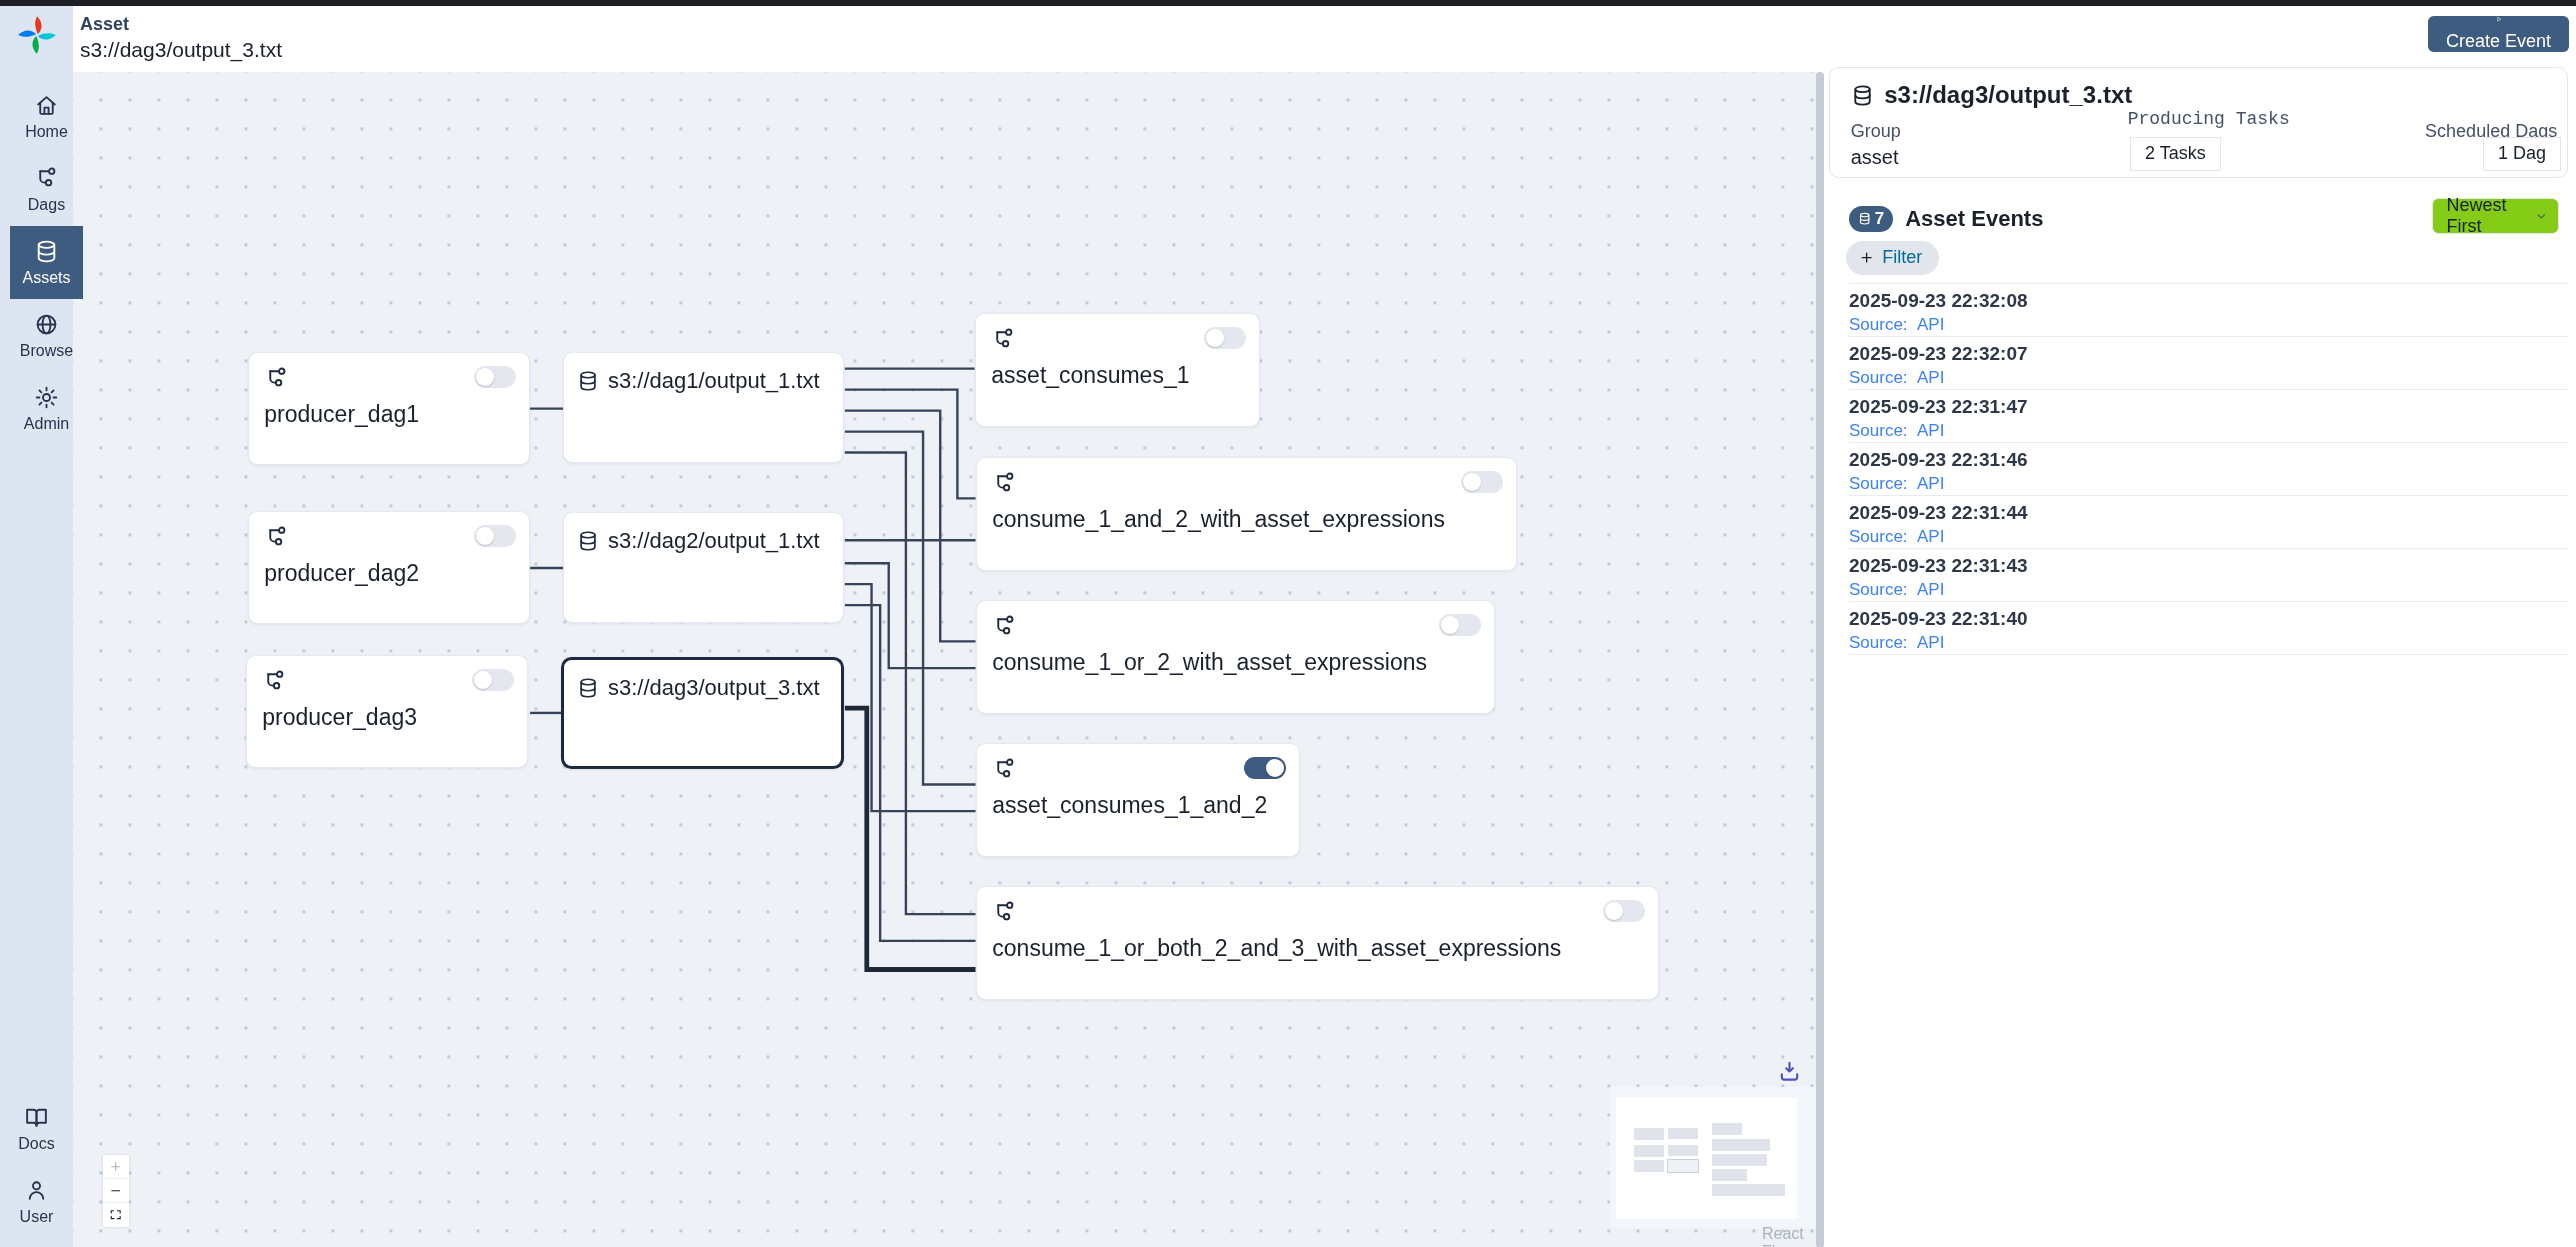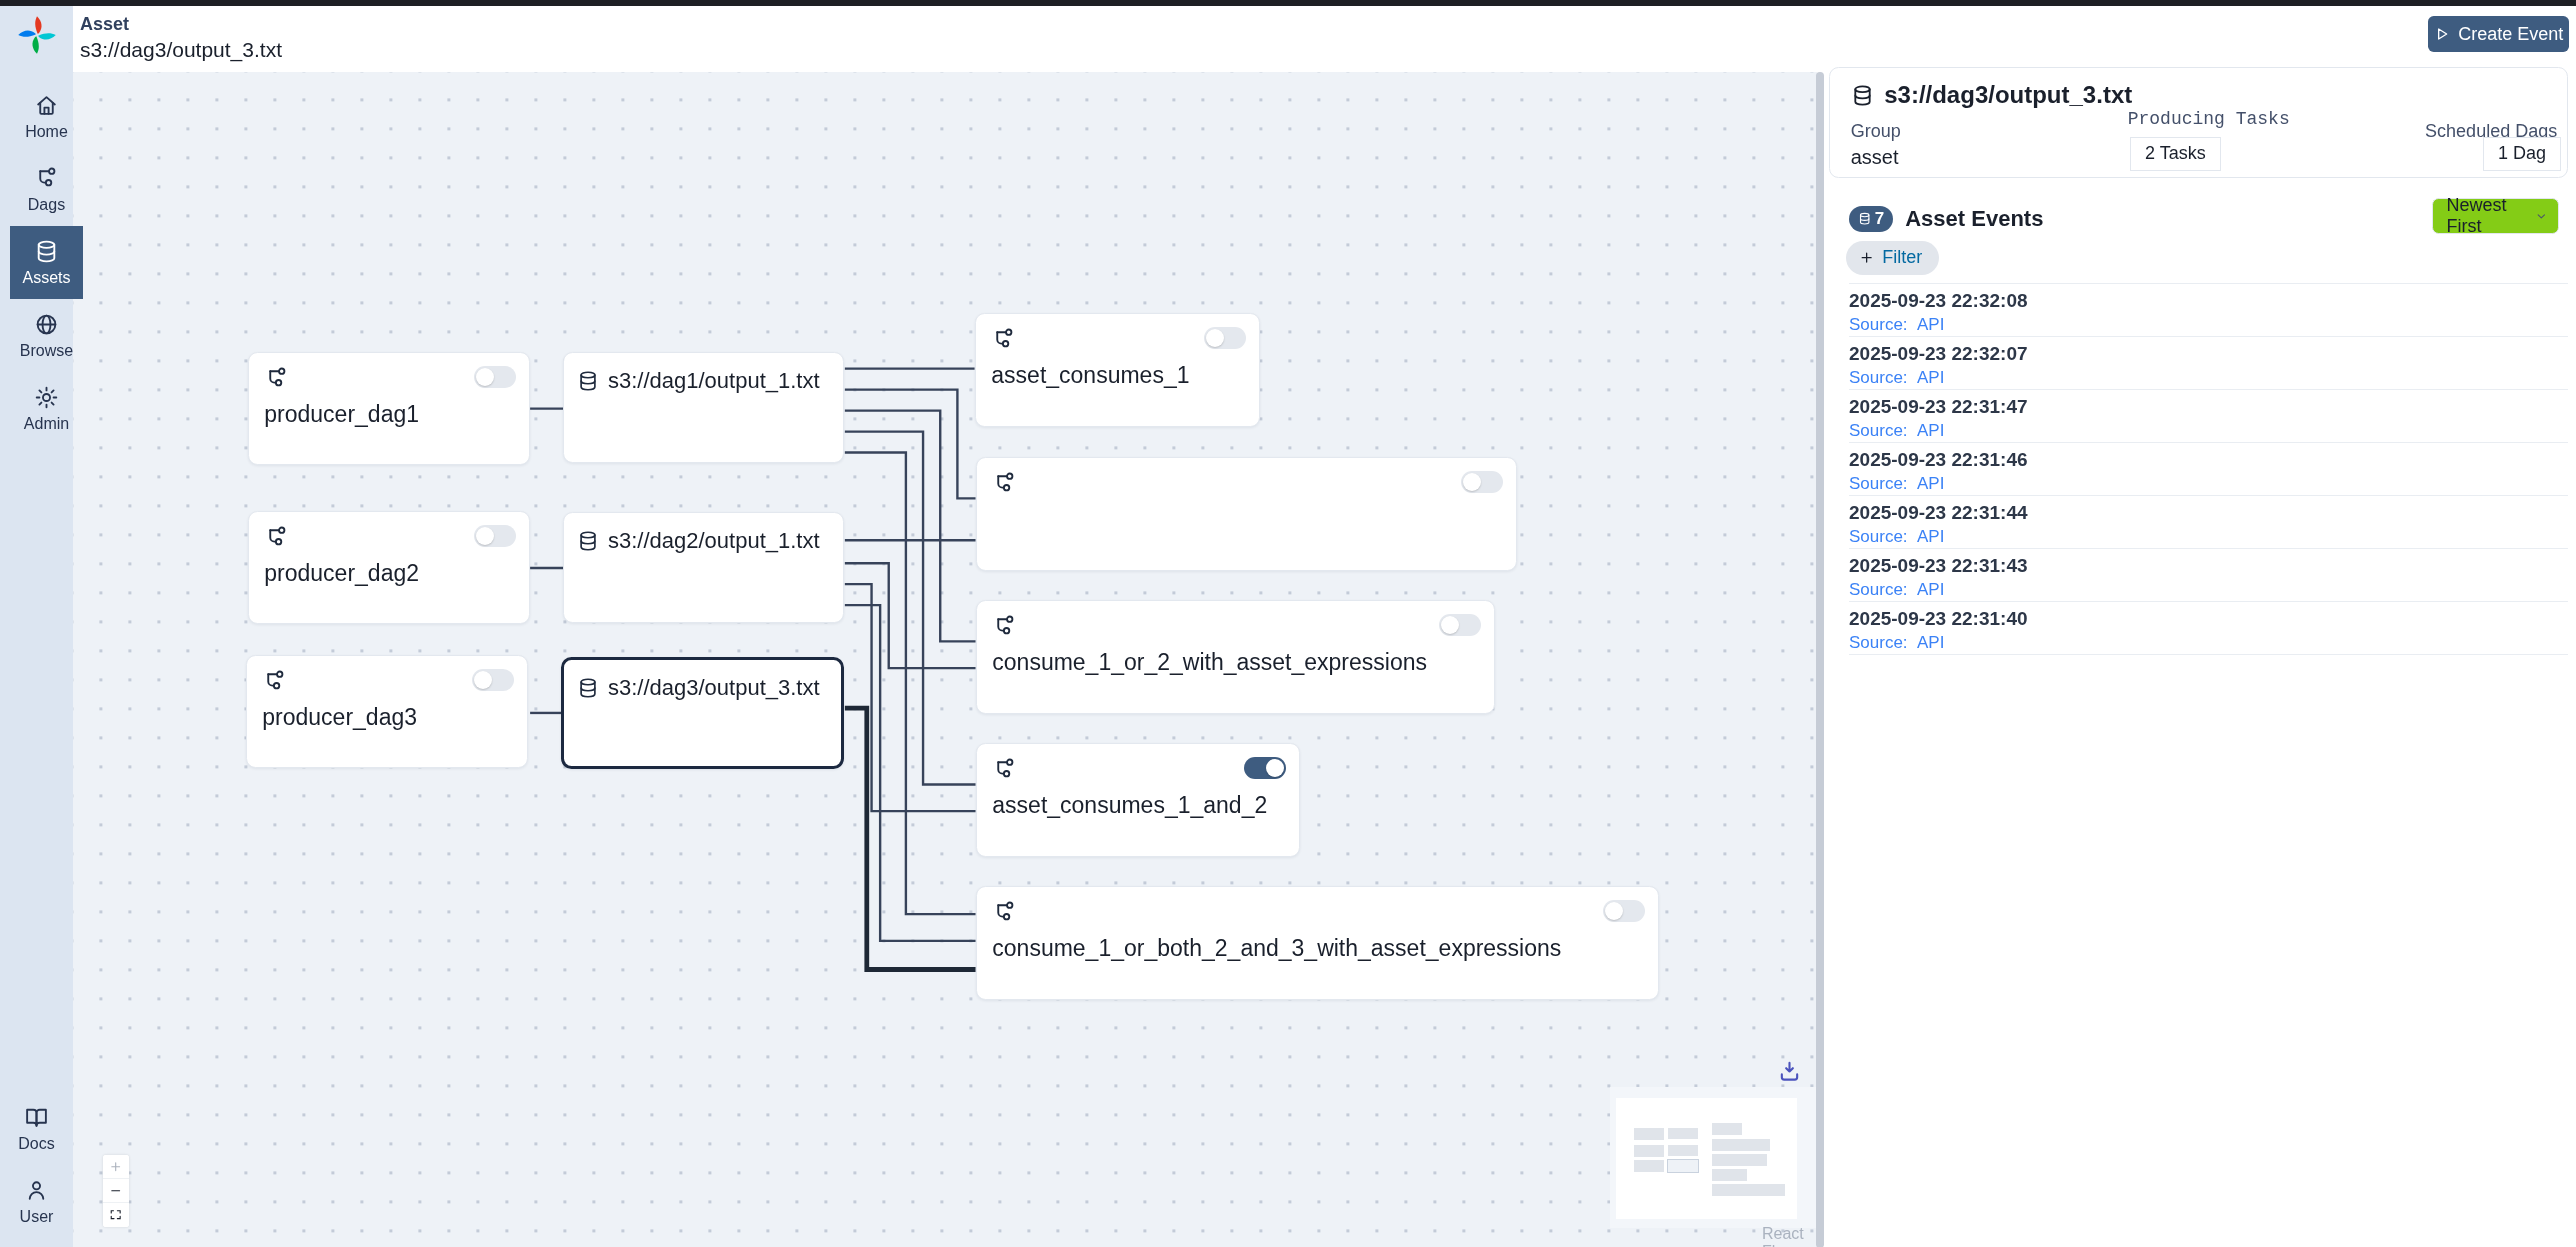--- a/index.html
+++ b/index.html
@@ -14,21 +14,21 @@
   .nav-item { width:73px; height:73px; display:flex; flex-direction:column; align-items:center; justify-content:center; gap:4.8px; color:#27344f; cursor:pointer; }
   .nav-item svg { width:25px; height:25px; stroke:#27344f; fill:none; stroke-width:1.8; stroke-linecap:round; stroke-linejoin:round; }
   .nav-item .nav-label { font-size:16px; }
   .nav-item.active { background:#3e5c80; color:#ffffff; }
   .nav-item.active svg { stroke:#ffffff; }
   .nav-bottom { margin-top:auto; margin-bottom:9.5px; display:flex; width:73px; }
 
   
   .header-eyebrow { position:absolute; left:80px; top:14.3px; font-size:18px; font-weight:bold; color:#31415e; z-index:45; }
   .header-title { position:absolute; left:80px; top:38px; font-size:21px; color:#1a202c; z-index:45; }
-  .create-btn { position:absolute; left:2428px; top:16px; width:141px; height:36px; background:#3e5c80; border:none; border-radius:5.7px; color:#fff; font-size:18px; font-family:inherit; display:flex; align-items:center; justify-content:center; gap:8.6px; cursor:pointer; z-index:60; }
+  .create-btn { position:absolute; left:2428px; top:16px; width:141px; height:36px; background:#3e5c80; border:none; border-radius:5.7px; color:#fff; font-size:18px; font-family:inherit; display:flex; align-items:center; justify-content:center; gap:8.6px; cursor:pointer; z-index:60;flex-direction:column; }
   .create-btn svg { width:16px; height:16px; fill:none; stroke:#fff; stroke-width:2; stroke-linejoin:round; }
 
   
   .canvas { position:absolute; left:73px; top:72px; width:1744px; height:1176px;
     background-color:#eef2f7;
     background-image:radial-gradient(circle, #c3cbd8 1.5px, transparent 1.5px);
     background-size:29px 29px; background-position:13.4px 13.4px; overflow:hidden; }
   .edges-svg { position:absolute; left:0; top:0; width:1744px; height:1176px; }
 
   .node { position:absolute; background:#fff; border:1.4px solid #e3e8ef; border-radius:9.5px; box-shadow:0 1px 2.9px rgba(20,30,50,0.07); cursor:pointer; }
@@ -275,20 +275,21 @@
           <svg class="ic" viewBox="0 0 24 24">
             <path d="M6 5h8"></path>
             <path d="M6 5v7a4 4 0 0 0 4 4h1"></path>
             <circle cx="17" cy="5" r="2.6"></circle>
             <circle cx="14" cy="16" r="2.6"></circle>
           </svg>
           <div class="toggle ">
             <div class="knob"></div>
           </div>
         </div>
+        <div class="node-label">consume_1_and_2_with_asset_expressions</div>
       </div>
       <div class="node dag" style="left: 903px; top: 528px; width: 519px; height: 114px;">
         <div class="node-top">
           <svg class="ic" viewBox="0 0 24 24">
             <path d="M6 5h8"></path>
             <path d="M6 5v7a4 4 0 0 0 4 4h1"></path>
             <circle cx="17" cy="5" r="2.6"></circle>
             <circle cx="14" cy="16" r="2.6"></circle>
           </svg>
           <div class="toggle ">

